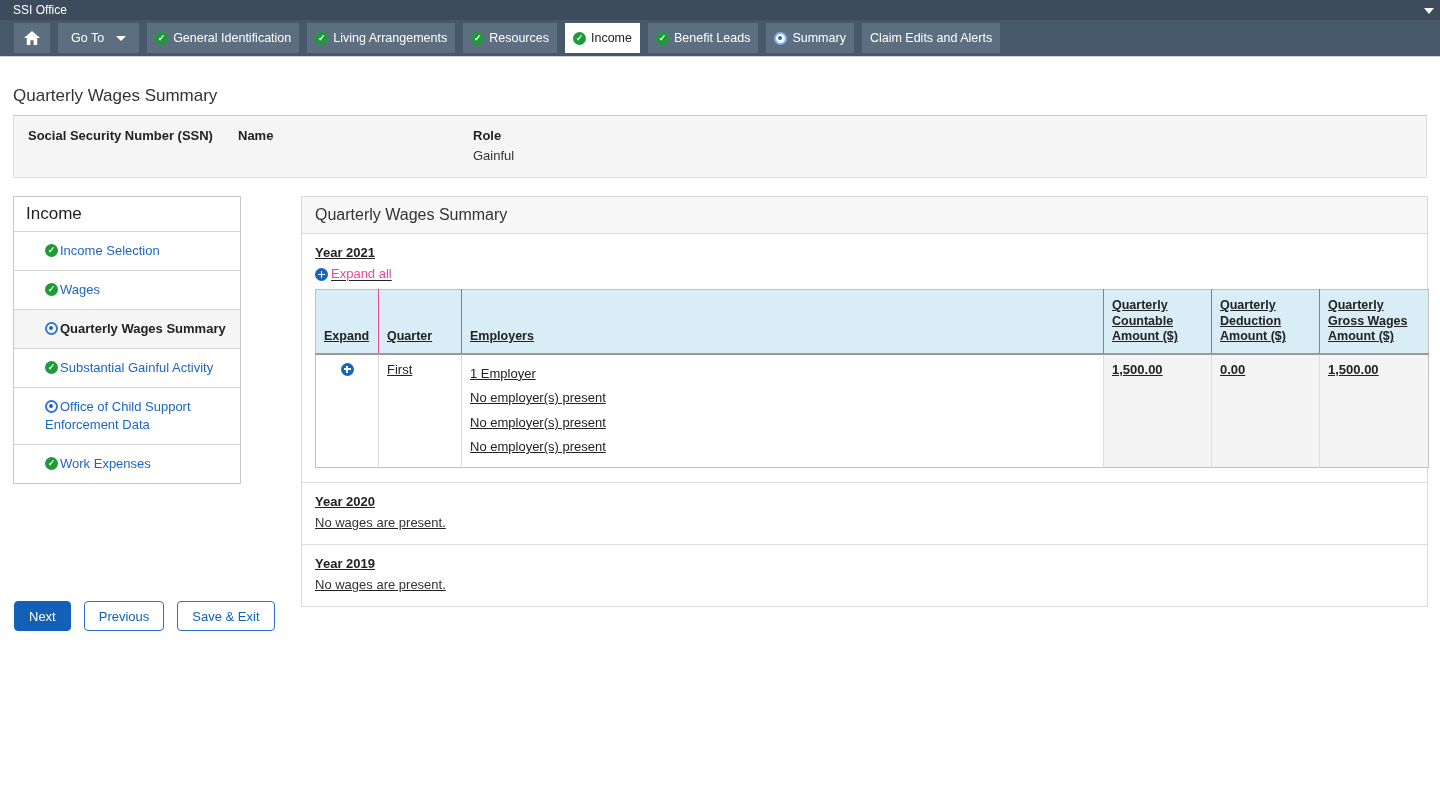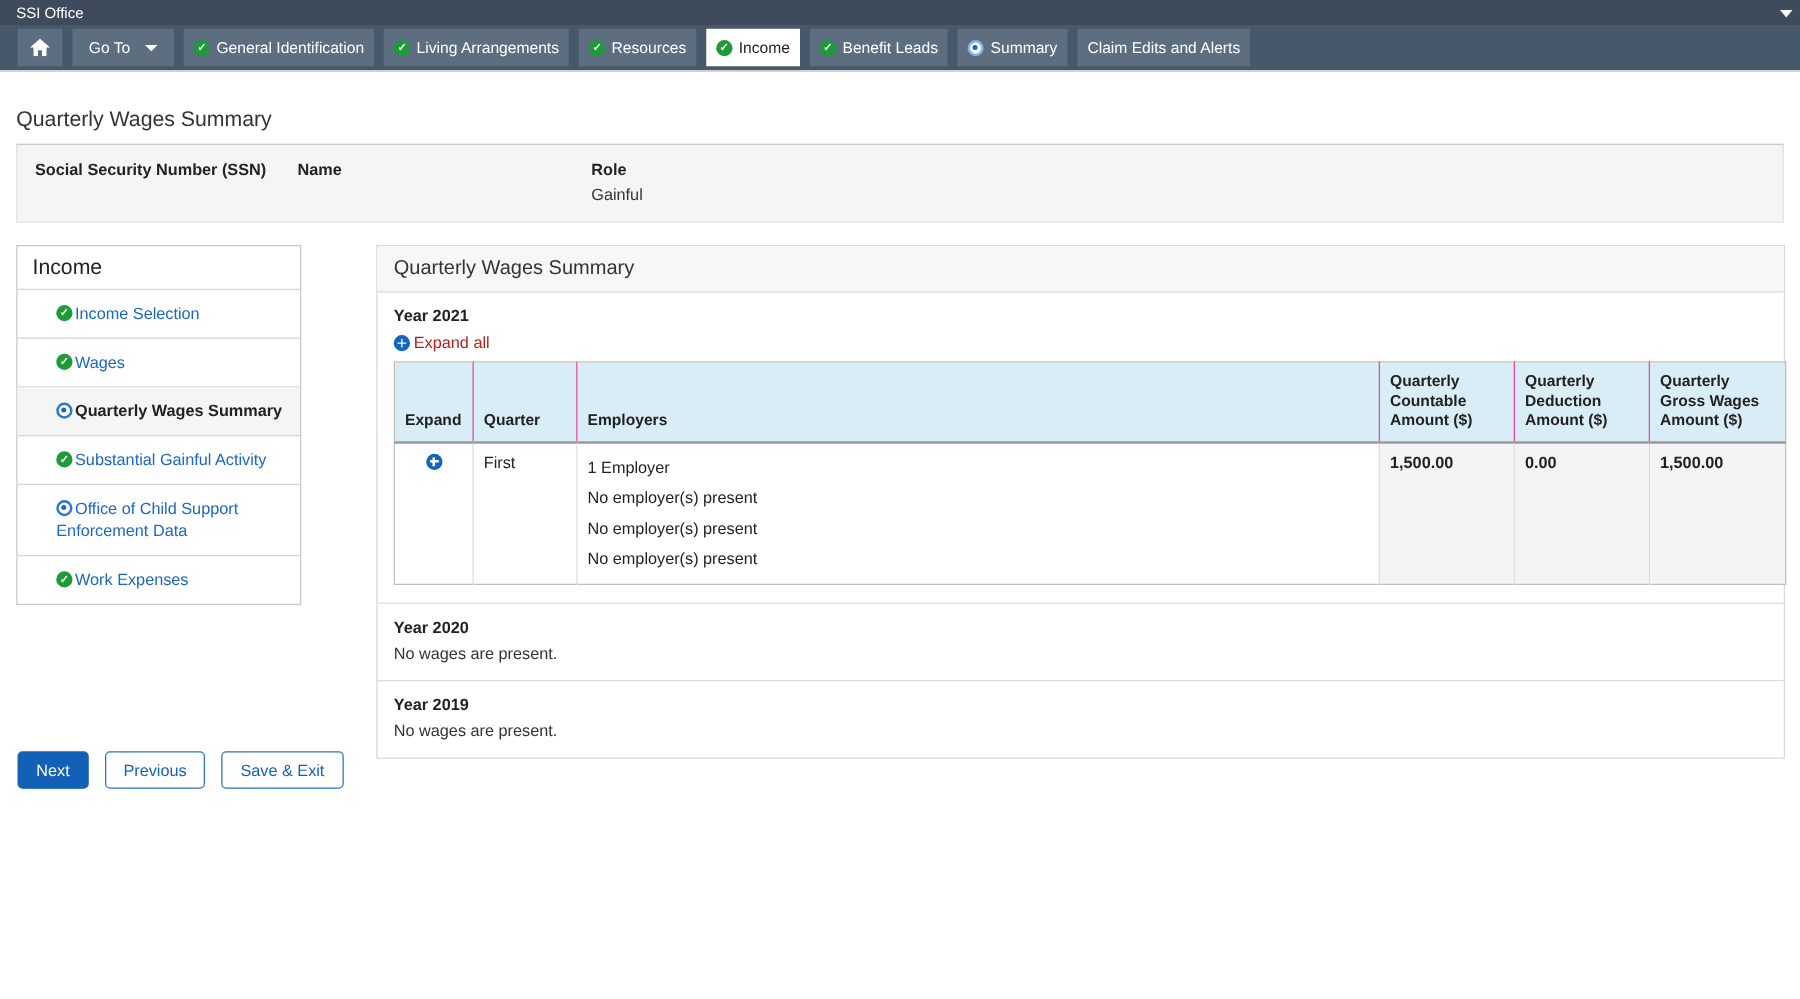--- a/index.html
+++ b/index.html
@@ -42,25 +42,25 @@
   .sidebar .side-title { font-size:17px; color:#222; padding:7px 0 7px 12px; border-bottom:1px solid #d5d5d5; }
   .side-item { padding:10px 14px 10px 31px; border-bottom:1px solid #d5d5d5; font-size:13px; line-height:18px; cursor:pointer; }
   .side-item:last-child { border-bottom:none; }
   .side-item .icon { vertical-align:-2px; margin-right:2px; }
   .side-item a { color:#1a66c9; text-decoration:none; }
   .side-item.active { background:#f5f5f5; font-weight:bold; color:#222; }
 
   
   .panel { position:absolute; left:301px; top:196px; width:1127px; background:#fff; border:1px solid #d9d9d9; }
   .panel-heading { background:#f7f7f7; border-bottom:1px solid #ddd; padding:9px 13px; font-size:16px; color:#333; }
-  .year-section { padding:11px 26px 14px 13px; }
+  .year-section { padding:11px 26px 14px 13px;text-decoration:underline; }
   .year-section + .year-section { border-top:1px solid #ddd; }
   .year-label { font-size:13px; font-weight:bold; color:#222; }
   .expand-all { margin-top:6px; font-size:13px; }
-  .expand-all a { color:#b91c1c; text-decoration:none; margin-left:3px; vertical-align:1px; }
+  .expand-all a { color:#ec4899; text-decoration:none; margin-left:3px; vertical-align:1px; }
   .empty-text { font-size:13px; color:#333; margin-top:6px; }
 
   
   table.wages { border-collapse:collapse; table-layout:fixed; width:1113px; margin-top:7px; border:1px solid #c0c0c0; }
   table.wages th { background:#d9edf6; font-size:12.5px; font-weight:bold; color:#222; text-align:left; vertical-align:bottom; padding:8px; border-right:1px solid #ec4899; border-bottom:2px solid #9a9a9a; line-height:15.5px; }
   table.wages th:last-child, table.wages td:last-child { border-right:none; }
   table.wages td { font-size:13px; color:#222; vertical-align:top; padding:7px 8px; border-right:1px solid #ddd; height:100px;margin-top:20px; }
   td.expand-cell { text-align:center; }
   td.amt { font-weight:bold; background:#f4f4f4; }
   .emp-line { line-height:24.6px; }

